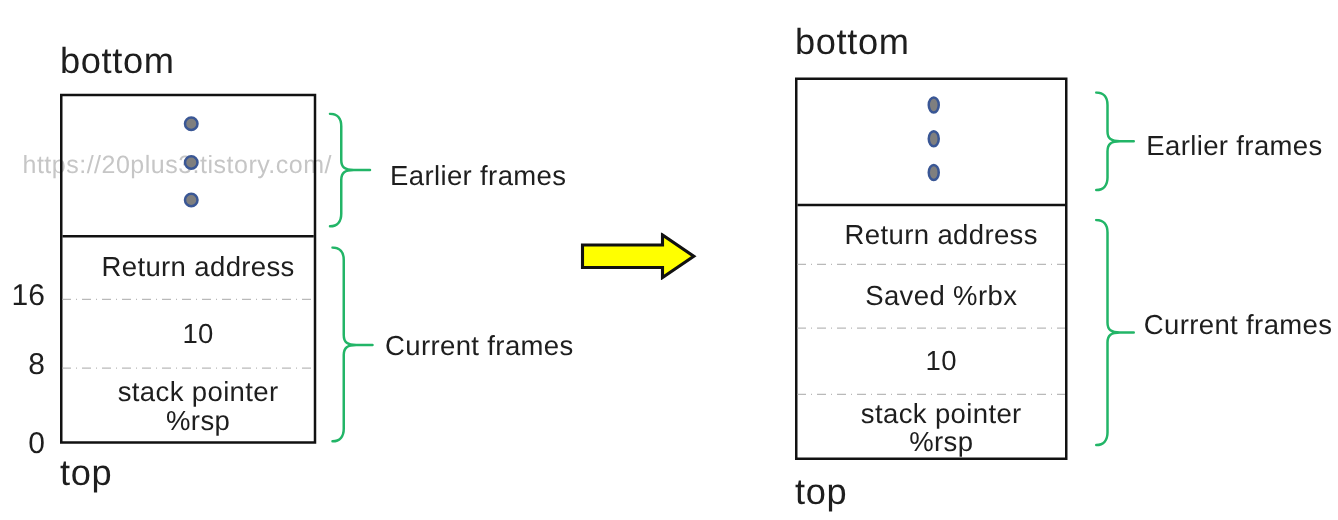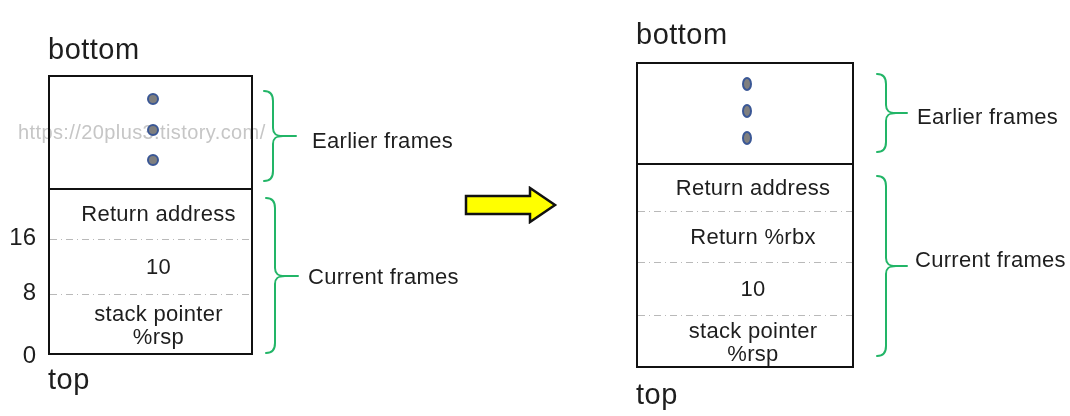--- a/index.html
+++ b/index.html
@@ -93,21 +93,21 @@
     <span class="dot tall" style="left:104px;top:67px"></span>
 
     <div class="hdiv solid" style="top:99px"></div>
 
     <div class="cell" style="top:100px;height:47px">
       <span>Return address</span>
     </div>
     <div class="hdiv dash" style="top:147px"></div>
 
     <div class="cell" style="top:147px;height:51px">
-      <span>Return %rbx</span>
+      <span>Saved %rbx</span>
     </div>
     <div class="hdiv dash" style="top:198px"></div>
 
     <div class="cell" style="top:198px;height:53px">
       <span>10</span>
     </div>
     <div class="hdiv dash" style="top:251px"></div>
 
     <div class="cell two" style="top:251px;height:53px">
       <span>stack pointer</span>

